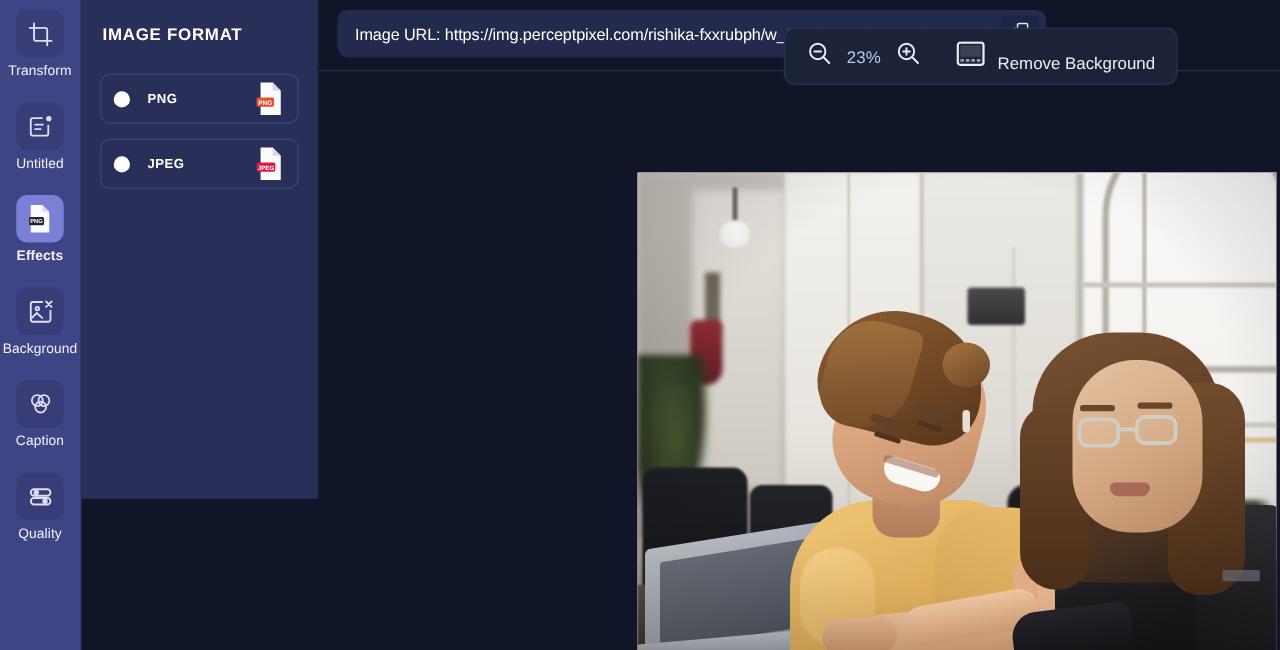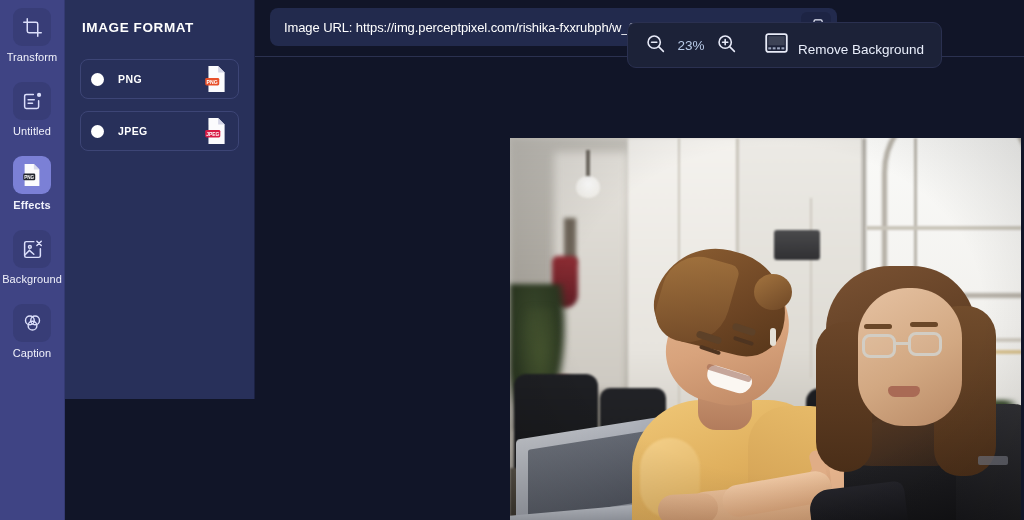--- a/index.html
+++ b/index.html
@@ -236,20 +236,31 @@
     <div class="rail-tile">
       <svg width="21" height="21" viewBox="0 0 24 24" fill="none" stroke="#dcdffb" stroke-width="1.6">
         <circle cx="9" cy="8.5" r="5"></circle>
           <circle cx="15" cy="8.5" r="5"></circle>
           <circle cx="12" cy="14.5" r="5"></circle>
       </svg>
     </div>
     <div class="rail-label">Caption</div>
   </div>
 
+  <div class="rail-item">
+    <div class="rail-tile">
+      <svg width="21" height="21" viewBox="0 0 24 24" fill="none" stroke="#dcdffb" stroke-width="1.7" stroke-linecap="round">
+        <rect x="3" y="5" width="18" height="6" rx="3"></rect>
+        <rect x="3" y="13" width="18" height="6" rx="3"></rect>
+        <circle cx="8" cy="8" r="1.6" fill="#dcdffb"></circle>
+        <circle cx="16" cy="16" r="1.6" fill="#dcdffb"></circle>
+      </svg>
+    </div>
+    <div class="rail-label">Quality</div>
+  </div>
 </div>
 
 <div id="panel">
   <div id="panel-title">IMAGE FORMAT</div>
 
   <div class="fmt-row">
     <span class="radio"></span>
     <span class="fmt-label">PNG</span>
     <span class="file-ico">
       <svg width="24" height="28" viewBox="0 0 22 26">

